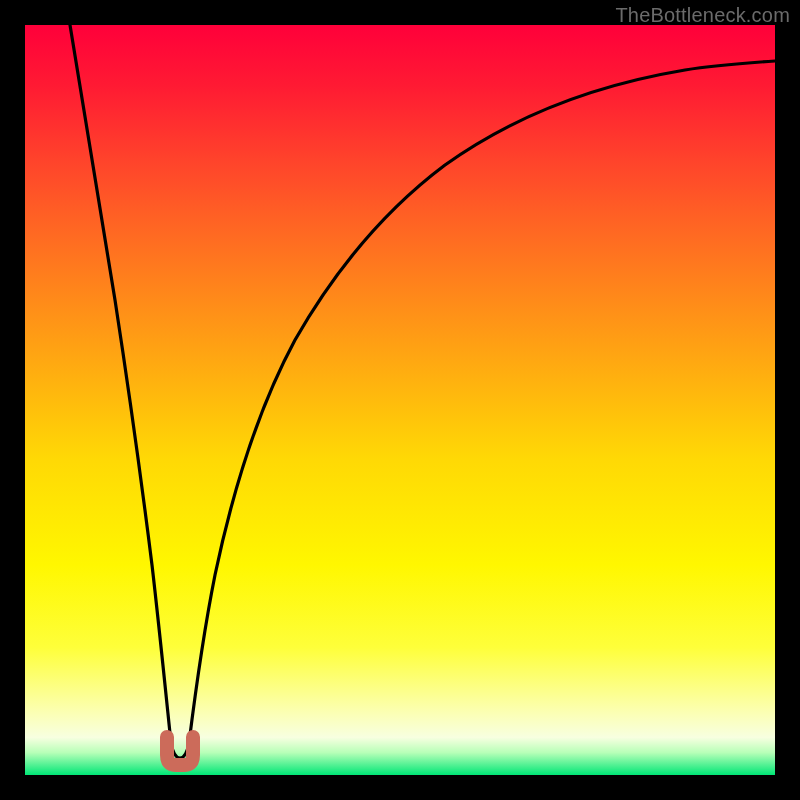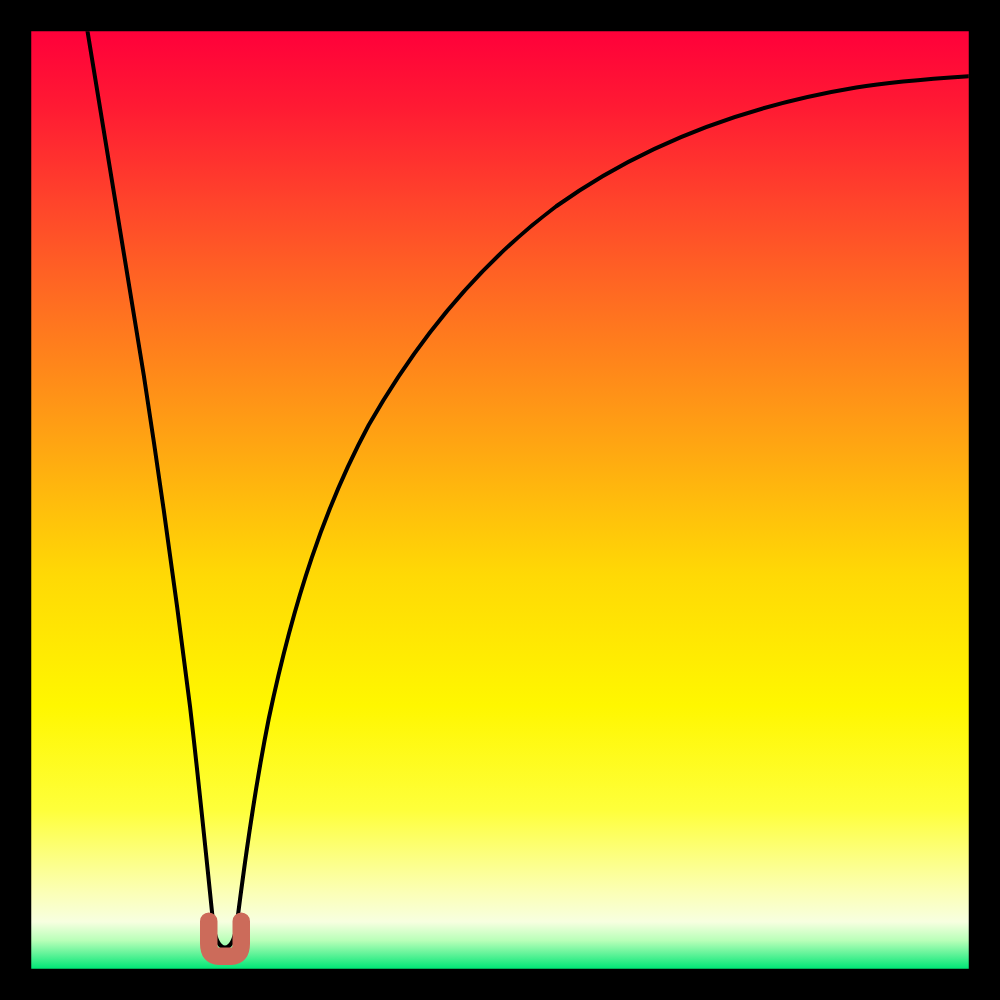--- a/index.html
+++ b/index.html
@@ -73,13 +73,14 @@
                C 490 90, 570 60, 660 45
                C 690 40, 720 38, 750 36" fill="none" stroke="#000" stroke-width="3.2" stroke-linecap="round"></path>
       <path d="M 142 712
                L 142 730
                Q 142 740, 150 740
                L 160 740
                Q 168 740, 168 730
                L 168 712" fill="none" stroke="#cc6b5a" stroke-width="14" stroke-linecap="round" stroke-linejoin="round"></path>
     </svg>
   </div>
+  <div class="watermark">TheBottleneck.com</div>
 </div>
 
 </body></html>

